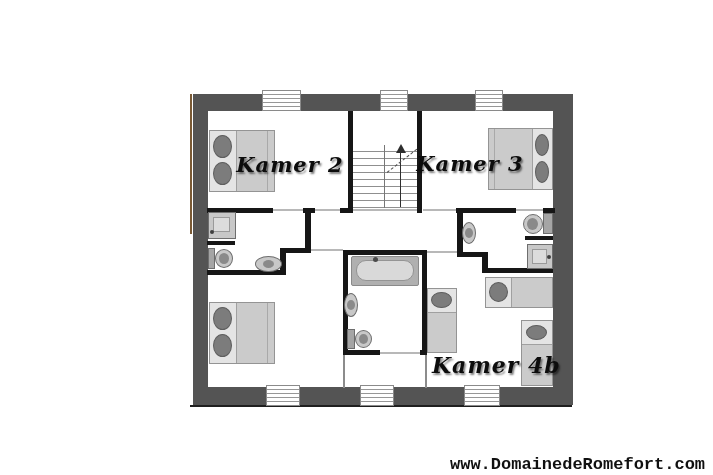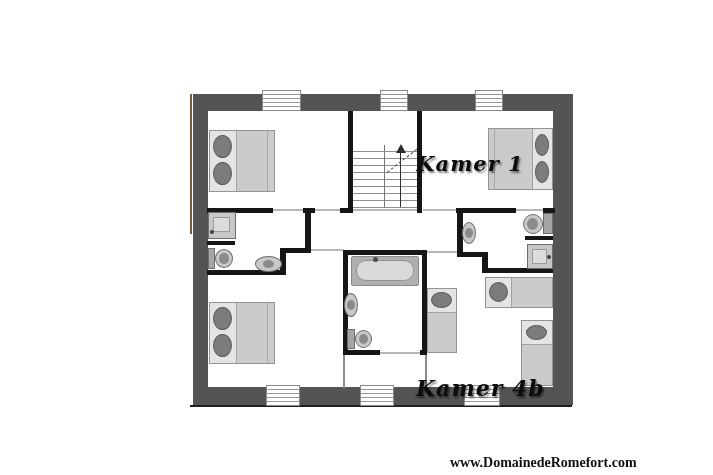--- a/index.html
+++ b/index.html
@@ -17,21 +17,21 @@
   .pillow{background:var(--pillow,#7c7c7c);border:1px solid #5e5e5e;border-radius:50%;box-sizing:border-box;}
   .fix{background:#c8c8c8;border:1px solid #6e6e6e;box-sizing:border-box;}
   .ellip{border-radius:50%;}
   .fix-in{background:#8a8a8a;border-radius:50%;}
   .tank{background:#a5a5a5;border:1px solid #6e6e6e;box-sizing:border-box;}
   .inner-pan{background:#dcdcdc;border:1px solid #9a9a9a;box-sizing:border-box;}
   .steps{background-image:repeating-linear-gradient(to bottom,rgba(0,0,0,0) 0 6px,#8f8f8f 6px 7px);}
   .room-label{font-family:"DejaVu Serif",serif;font-style:italic;font-weight:bold;color:#0c0c0c;
               text-shadow:1.5px 1.5px 2px rgba(0,0,0,.5);text-align:center;letter-spacing:1px;
               white-space:nowrap;}
-  .watermark{font-family:Liberation Serif, serif;font-weight:bold;font-size:14px;color:#101010;
+  .watermark{font-family:Liberation Mono, monospace;font-weight:bold;font-size:17px;color:#101010;
              text-align:left;}
   .arrowhead{width:0;height:0;border-left:5px solid transparent;border-right:5px solid transparent;
              border-bottom:9px solid #2e2e2e;}
   .dash{border-top:1px dashed #4f4f4f;}
 </style>
 </head>
 <body>
 
 <div class="stage">
 
@@ -92,28 +92,29 @@
     <div class="abs arrowhead" style="left:43px;top:33px;"></div>
     <div class="abs dash" style="left:34px;top:61px;width:38px;height:0;transform:rotate(-38deg);transform-origin:left center;"></div>
   </div>
 
   <div class="abs f-frame" style="left:209px;top:130px;width:66px;height:62px;">
     <div class="abs head" style="left:0;top:0;width:27px;height:60px;border-right:1px solid #a0a0a0;"></div>
     <div class="abs pillow" style="left:3px;top:4px;width:19px;height:23px;"></div>
     <div class="abs pillow" style="left:3px;top:31px;width:19px;height:23px;"></div>
     <div class="abs" style="left:57px;top:0;width:1px;height:60px;background:#a9a9a9;"></div>
   </div>
+  <div class="abs room-label" style="left:228px;top:152px;width:124px;font-size:21px;">Kamer 2</div>
 
   <div class="abs f-frame" style="left:488px;top:128px;width:65px;height:62px;">
     <div class="abs head" style="left:43px;top:0;width:20px;height:60px;border-left:1px solid #a0a0a0;"></div>
     <div class="abs pillow" style="left:46px;top:5px;width:14px;height:22px;"></div>
     <div class="abs pillow" style="left:46px;top:32px;width:14px;height:22px;"></div>
     <div class="abs" style="left:5px;top:0;width:1px;height:60px;background:#a9a9a9;"></div>
   </div>
-  <div class="abs room-label" style="left:408px;top:151px;width:124px;font-size:21px;">Kamer 1</div>
+  <div class="abs room-label" style="left:408px;top:151px;width:124px;font-size:21px;">Kamer 3</div>
 
   <div class="abs fix" style="left:208px;top:212px;width:28px;height:27px;">
     <div class="abs inner-pan" style="left:4px;top:4px;width:17px;height:15px;"></div>
     <div class="abs" style="left:1px;top:17px;width:4px;height:4px;background:#3f3f3f;border-radius:50%;"></div>
   </div>
   <div class="abs" style="left:208px;top:248px;width:26px;height:22px;">
     <div class="abs tank" style="left:0;top:0;width:7px;height:21px;"></div>
     <div class="abs fix ellip" style="left:7px;top:1px;width:18px;height:19px;"></div>
     <div class="abs fix-in" style="left:11px;top:5px;width:10px;height:11px;"></div>
   </div>
@@ -162,17 +163,17 @@
     <div class="abs pillow" style="left:3px;top:4px;width:19px;height:20px;"></div>
   </div>
   <div class="abs f-frame" style="left:427px;top:288px;width:30px;height:65px;">
     <div class="abs head" style="left:0;top:0;width:28px;height:24px;border-bottom:1px solid #a0a0a0;"></div>
     <div class="abs pillow" style="left:3px;top:3px;width:21px;height:16px;"></div>
   </div>
   <div class="abs f-frame" style="left:521px;top:320px;width:32px;height:66px;">
     <div class="abs head" style="left:0;top:0;width:30px;height:24px;border-bottom:1px solid #a0a0a0;"></div>
     <div class="abs pillow" style="left:4px;top:4px;width:21px;height:15px;"></div>
   </div>
-  <div class="abs room-label" style="left:416px;top:352px;width:126px;font-size:22px;margin-top:23px;">Kamer 4b</div>
+  <div class="abs room-label" style="left:432px;top:352px;width:126px;font-size:22px;">Kamer 4b</div>
 
   <div class="abs watermark" style="left:450px;top:455px;width:200px;">www.DomainedeRomefort.com</div>
 
 </div>
 
 </body></html>

